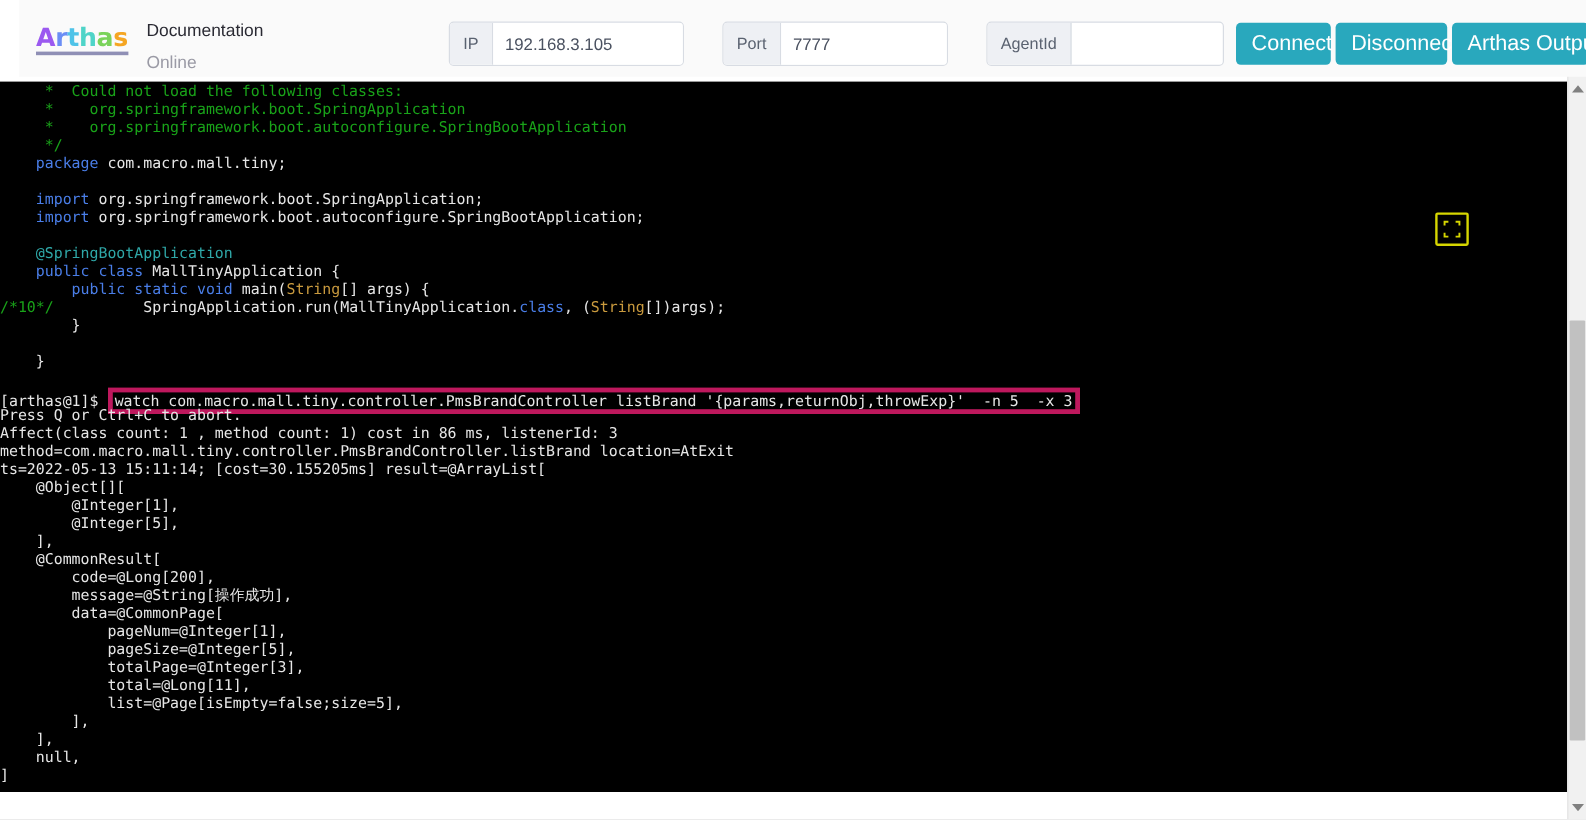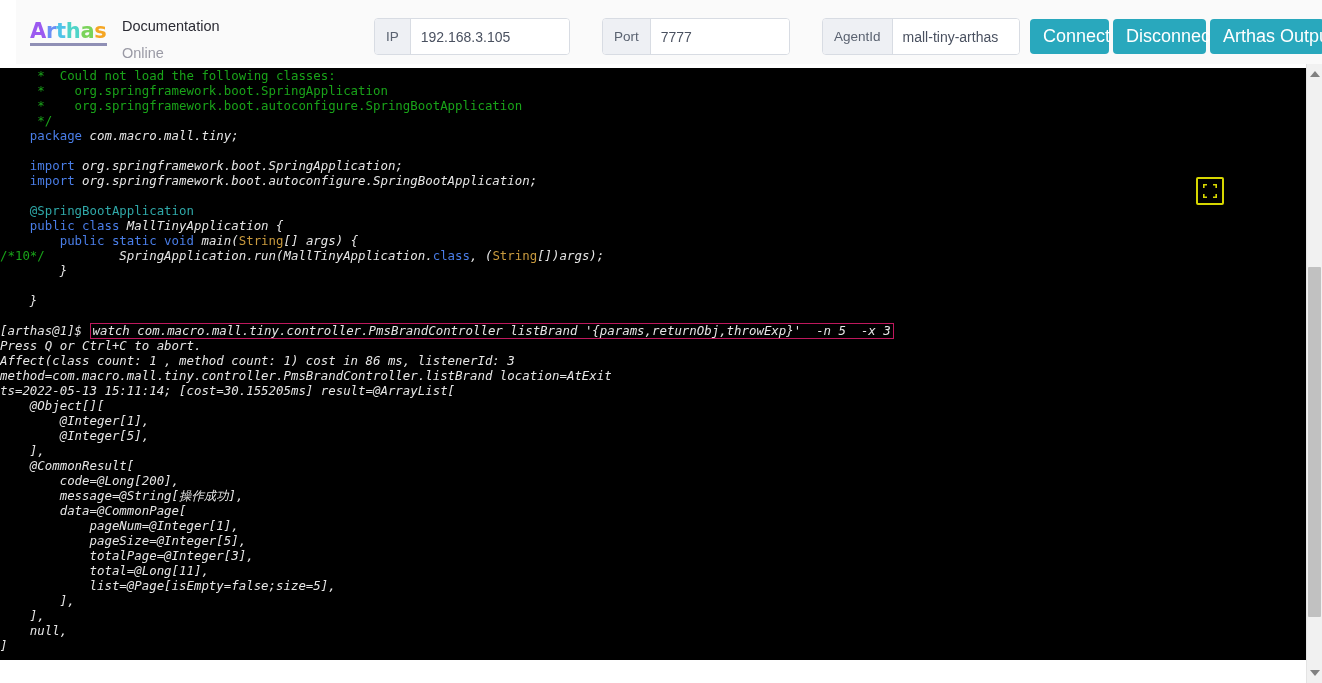--- a/index.html
+++ b/index.html
@@ -127,27 +127,27 @@
     font-family: "DejaVu Sans Mono", monospace;
     font-size: 12.4px;
     line-height: 15px;
     white-space: pre;
     color: #d8d8d8;
     padding-top: 0px;
   }
   .tline { height: 15px; white-space: pre; }
   .c-green   { color: #19a319; }
   .c-blue    { color: #4a7ee8; text-align: center; }
-  .c-white   { color: #e6e6e6; font-style: italic; }
+  .c-white   { color: #e6e6e6; }
   .c-cyan    { color: #2fa8a8; }
   .c-orange  { color: #c99a3e; }
 
   .cmdbox {
     display: inline-block;
-    border: 1px solid #be185d;
+    border: 4px solid #be185d;
     padding: 0px 2px;
     margin: 0; 
     line-height: 14px;
   }
 
   #fullscreen-icon {
     position: absolute; left: 1196px; top: 109px;
     width: 28px; height: 28px;
     border: 2px solid #d6d600;
     border-radius: 2px;
@@ -206,21 +206,20 @@
       <input type="text" value="192.168.3.105" style="">
     </div>
 
     <div id="port-group" class="igroup">
       <div class="addon">Port</div>
       <input type="text" value="7777" style="">
     </div>
 
     <div id="agent-group" class="igroup">
       <div class="addon">AgentId</div>
-      <input type="text" value="mall-tiny-arthas" style="">
     </div>
 
     <button id="btn-connect" class="tbtn">Connect</button>
     <button id="btn-disconnect" class="tbtn">Disconnect</button>
     <button id="btn-output" class="tbtn">Arthas Output</button>
   </div>
 
   <div id="terminal-wrap">
     <div id="terminal">
       <div id="term-lines"><div class="tline"><span class="c-green">     *  Could not load the following classes:</span></div><div class="tline"><span class="c-green">     *    org.springframework.boot.SpringApplication</span></div><div class="tline"><span class="c-green">     *    org.springframework.boot.autoconfigure.SpringBootApplication</span></div><div class="tline"><span class="c-green">     */</span></div><div class="tline"><span class="c-blue">    package</span><span class="c-white"> com.macro.mall.tiny;</span></div><div class="tline">&nbsp;</div><div class="tline"><span class="c-blue">    import</span><span class="c-white"> org.springframework.boot.SpringApplication;</span></div><div class="tline"><span class="c-blue">    import</span><span class="c-white"> org.springframework.boot.autoconfigure.SpringBootApplication;</span></div><div class="tline">&nbsp;</div><div class="tline"><span class="c-cyan">    @SpringBootApplication</span></div><div class="tline"><span class="c-blue">    public class</span><span class="c-white"> MallTinyApplication {</span></div><div class="tline"><span class="c-blue">        public static void</span><span class="c-white"> main(</span><span class="c-orange">String</span><span class="c-white">[] args) {</span></div><div class="tline"><span class="c-green">/*10*/</span><span class="c-white">          SpringApplication.run(MallTinyApplication.</span><span class="c-blue">class</span><span class="c-white">, (</span><span class="c-orange">String</span><span class="c-white">[])args);</span></div><div class="tline"><span class="c-white">        }</span></div><div class="tline">&nbsp;</div><div class="tline"><span class="c-white">    }</span></div><div class="tline">&nbsp;</div><div class="tline"><span class="c-white">[arthas@1]$ </span><span class="cmdbox c-white">watch com.macro.mall.tiny.controller.PmsBrandController listBrand '{params,returnObj,throwExp}'  -n 5  -x 3</span></div><div class="tline"><span class="c-white">Press Q or Ctrl+C to abort.</span></div><div class="tline"><span class="c-white">Affect(class count: 1 , method count: 1) cost in 86 ms, listenerId: 3</span></div><div class="tline"><span class="c-white">method=com.macro.mall.tiny.controller.PmsBrandController.listBrand location=AtExit</span></div><div class="tline"><span class="c-white">ts=2022-05-13 15:11:14; [cost=30.155205ms] result=@ArrayList[</span></div><div class="tline"><span class="c-white">    @Object[][</span></div><div class="tline"><span class="c-white">        @Integer[1],</span></div><div class="tline"><span class="c-white">        @Integer[5],</span></div><div class="tline"><span class="c-white">    ],</span></div><div class="tline"><span class="c-white">    @CommonResult[</span></div><div class="tline"><span class="c-white">        code=@Long[200],</span></div><div class="tline"><span class="c-white">        message=@String[操作成功],</span></div><div class="tline"><span class="c-white">        data=@CommonPage[</span></div><div class="tline"><span class="c-white">            pageNum=@Integer[1],</span></div><div class="tline"><span class="c-white">            pageSize=@Integer[5],</span></div><div class="tline"><span class="c-white">            totalPage=@Integer[3],</span></div><div class="tline"><span class="c-white">            total=@Long[11],</span></div><div class="tline"><span class="c-white">            list=@Page[isEmpty=false;size=5],</span></div><div class="tline"><span class="c-white">        ],</span></div><div class="tline"><span class="c-white">    ],</span></div><div class="tline"><span class="c-white">    null,</span></div><div class="tline"><span class="c-white">]</span></div></div>

